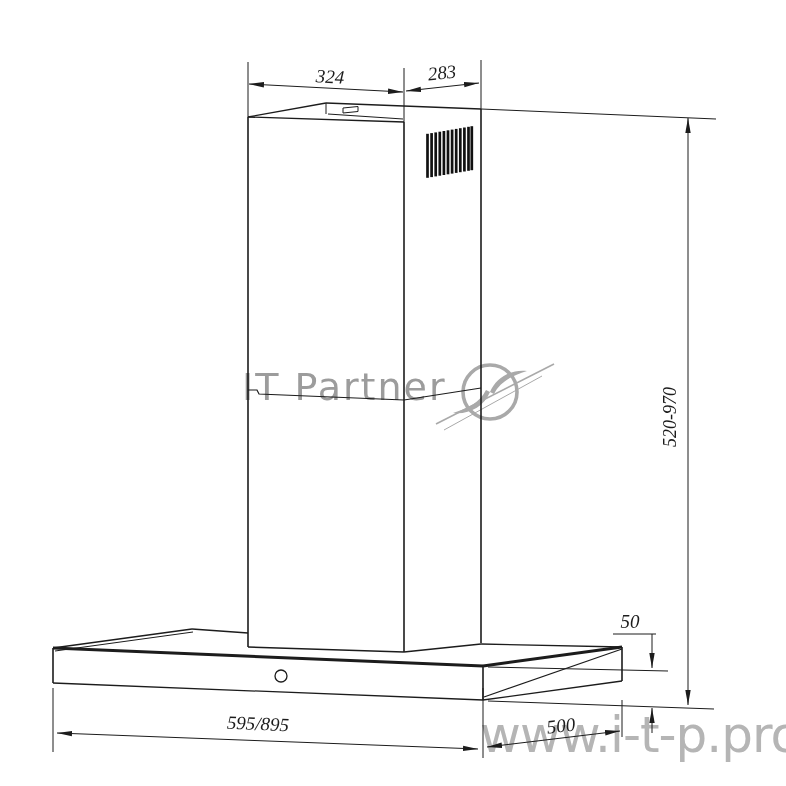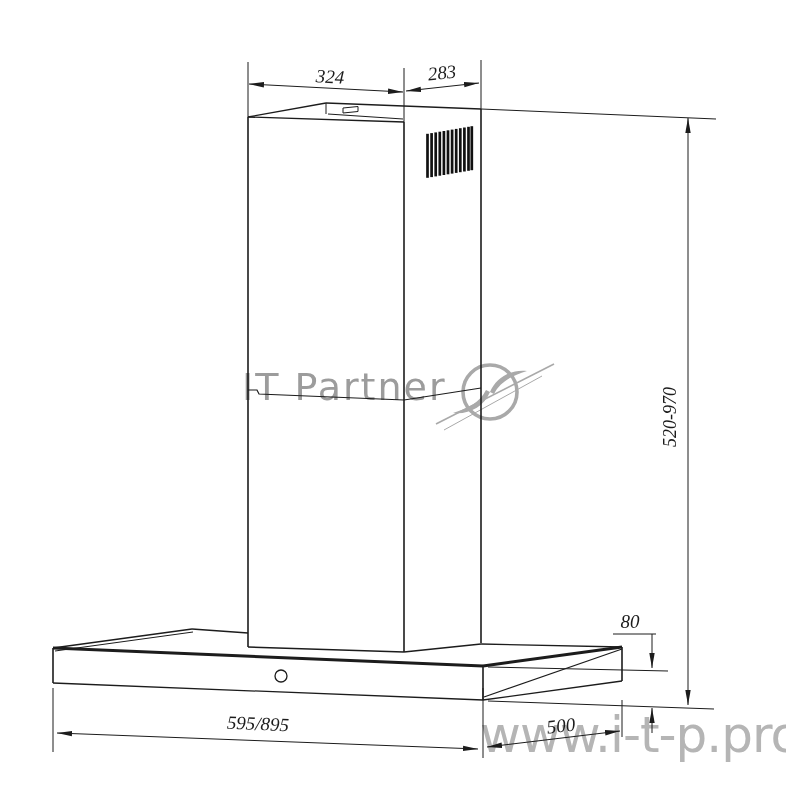--- a/index.html
+++ b/index.html
@@ -144,17 +144,17 @@
 
       <line x1="57" y1="733" x2="478" y2="749" marker-start="url(#arr)" marker-end="url(#arr)"></line>
 
       <line x1="487" y1="747" x2="620" y2="731" marker-start="url(#arr)" marker-end="url(#arr)"></line>
     </g>
   </svg>
 
   <span class="dim" style="left:330px;top:77px;transform:translate(-50%,-50%) rotate(3deg);">324</span>
   <span class="dim" style="left:442px;top:73px;transform:translate(-50%,-50%) rotate(-6deg);">283</span>
   <span class="dim rot90" style="left:670px;top:417px;font-size:18px;">520-970</span>
-  <span class="dim" style="left:630px;top:622px;">80</span>
+  <span class="dim" style="left:630px;top:622px;">50</span>
   <span class="dim" style="left:561px;top:726px;transform:translate(-50%,-50%) rotate(-7deg);">500</span>
   <span class="dim" style="left:258px;top:724px;transform:translate(-50%,-50%) rotate(2.5deg);">595/895</span>
 
 </div>
 
 </body></html>

